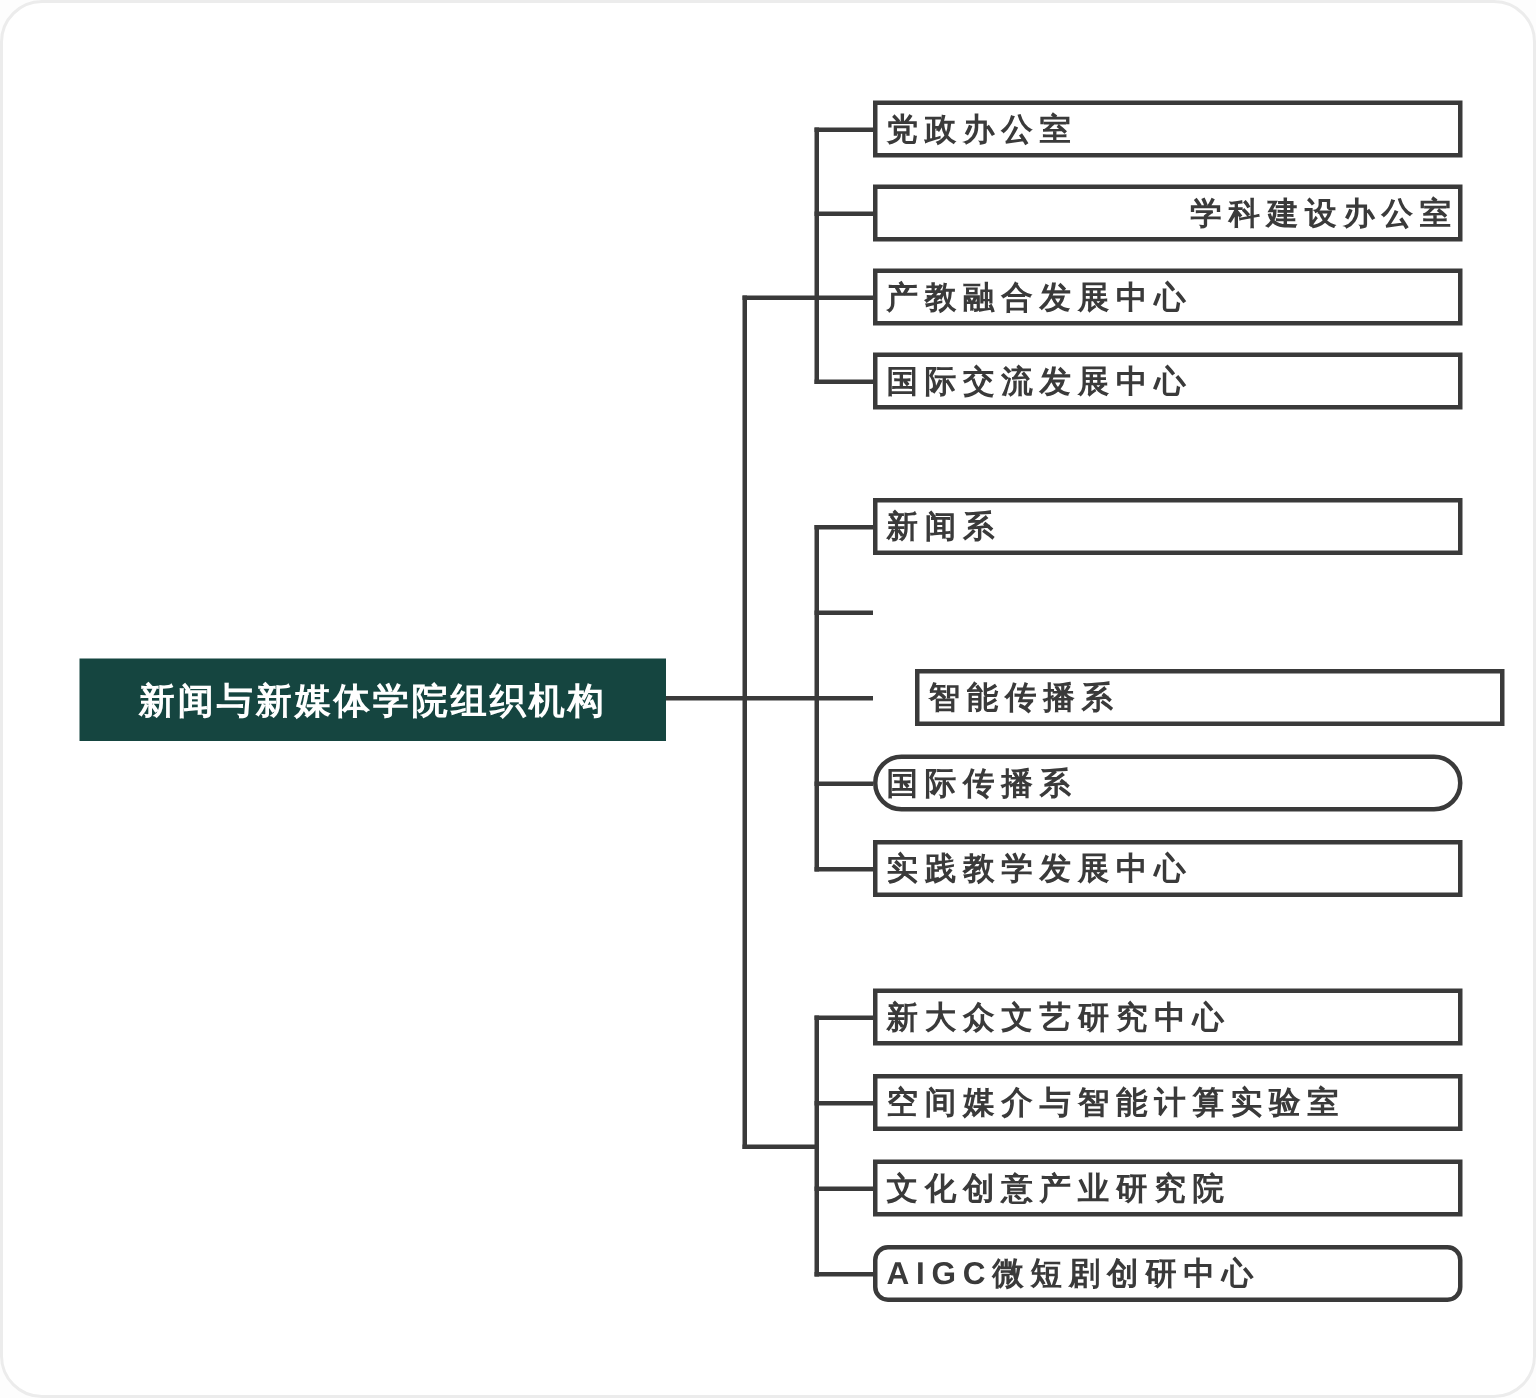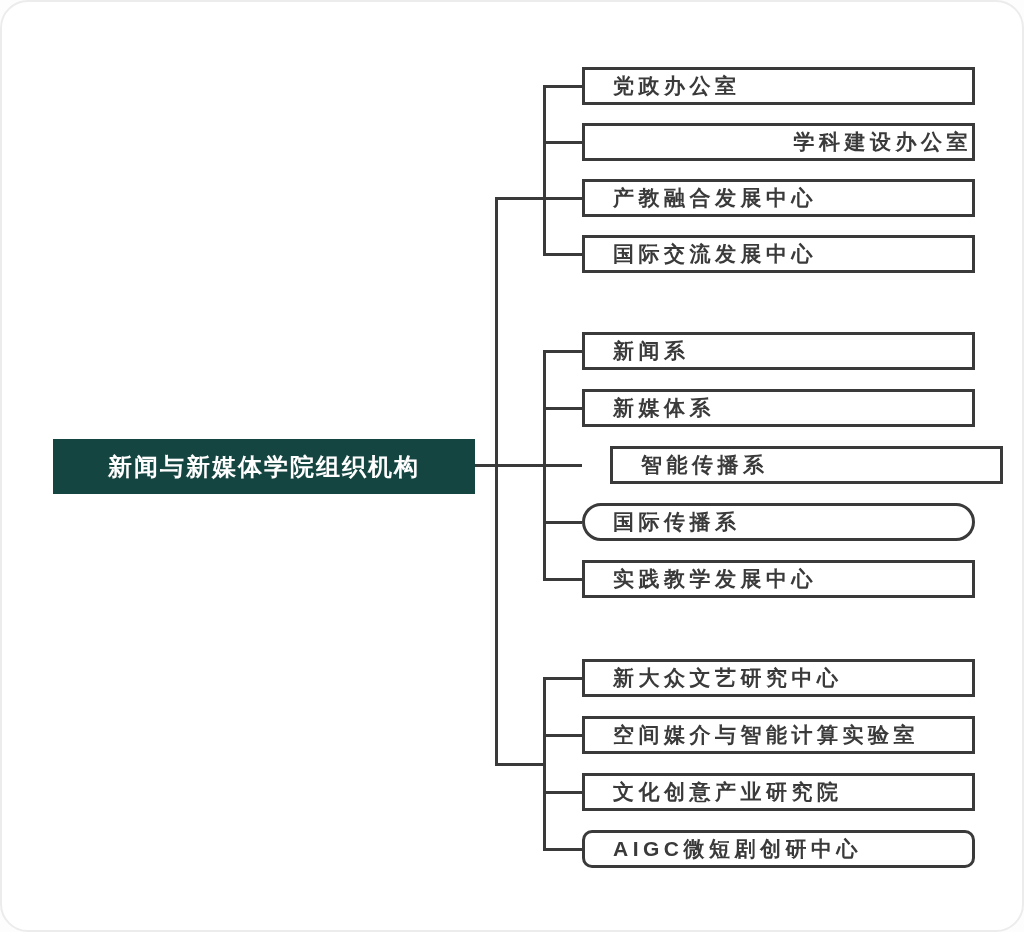--- a/index.html
+++ b/index.html
@@ -17,36 +17,36 @@
     width:1024px;height:932px;
     box-sizing:border-box;
     background:var(--canvas-bg);
     border:2px solid var(--canvas-edge);
     border-radius:28px;
     font-family:"Liberation Sans","DejaVu Sans",sans-serif;
     overflow:hidden;
   }
   .root-node{
     position:absolute;
-    left:51px;top:437px;width:422px;height:55px;
+    left:51px;top:437px;width:391px;height:55px;
     background:var(--root-bg);
     color:var(--root-text);
     display:flex;align-items:center;justify-content:center;
     font-size:24px;font-weight:700;letter-spacing:2px;
     white-space:nowrap;
   }
   .node{
     position:absolute;
     left:580px;width:393px;height:38px;
     box-sizing:border-box;
     background:#ffffff;
     border:3px solid var(--box-border);
     color:var(--box-text);
     display:flex;align-items:center;
-    padding-left:28px;
+    padding-left:6px;
     font-size:21px;font-weight:600;letter-spacing:4.5px;
     white-space:nowrap;
   }
   .hline,.vline{position:absolute;background:var(--line);}
   .hline{height:3px;}
   .vline{width:3px;}
 </style>
 </head>
 <body>
 
@@ -87,23 +87,20 @@
   <div class="node" style="top:177px;">
     <span>产教融合发展中心</span>
   </div>
   <div class="node" style="top:330px;">
     <span>新闻系</span>
   </div>
 
   <div class="node" style="top:233px;">
     <span>国际交流发展中心</span>
   </div>
-  <div class="node" style="top:387px;">
-    <span>新媒体系</span>
-  </div>
   <div class="node" style="top:444px;margin-left:28px;">
     <span>智能传播系</span>
   </div>
   <div class="node" style="top:501px;border-radius:19px;">
     <span>国际传播系</span>
   </div>
   <div class="node" style="top:558px;">
     <span>实践教学发展中心</span>
   </div>
 

